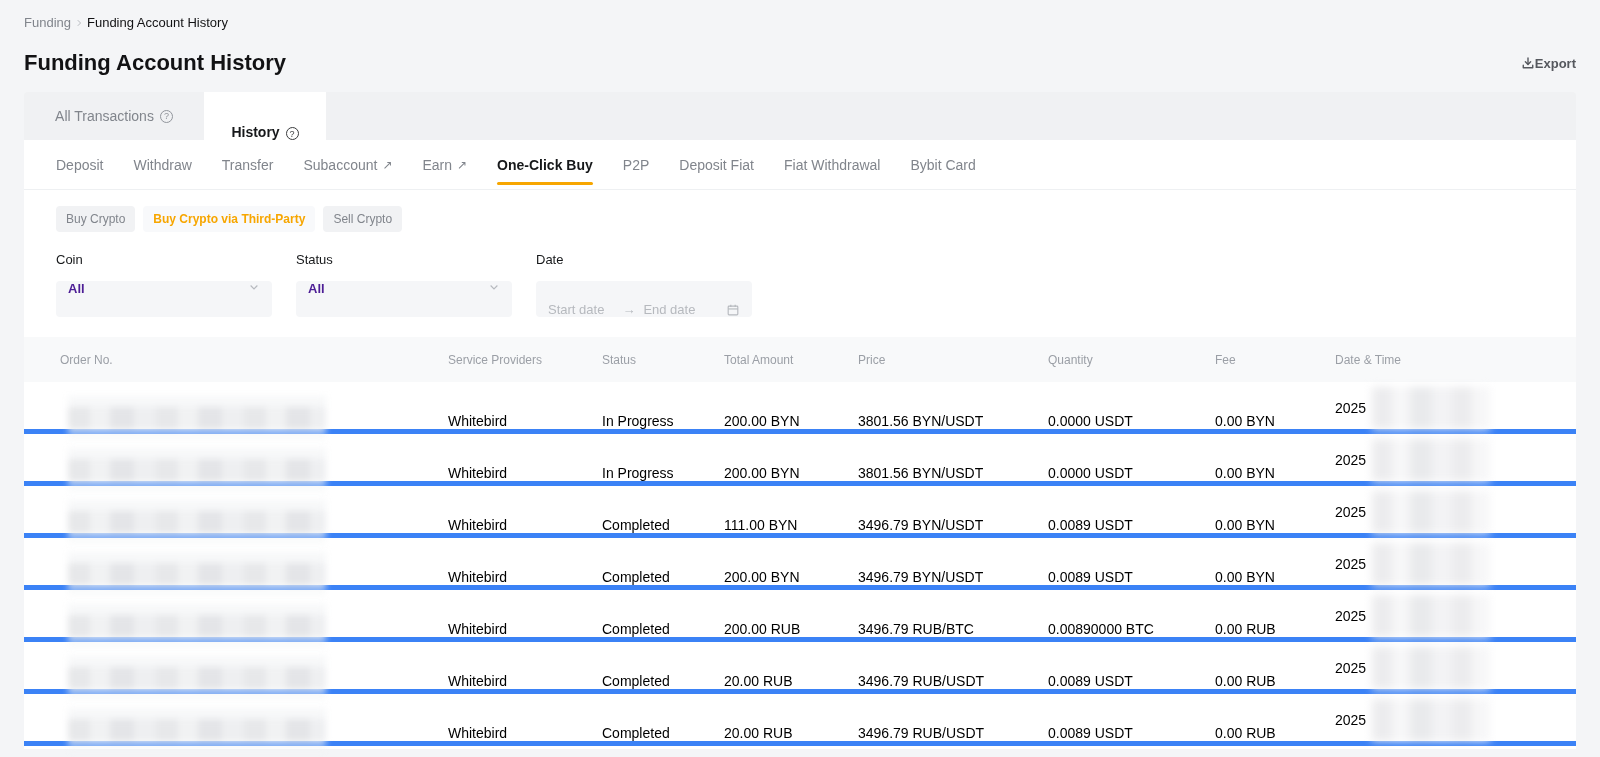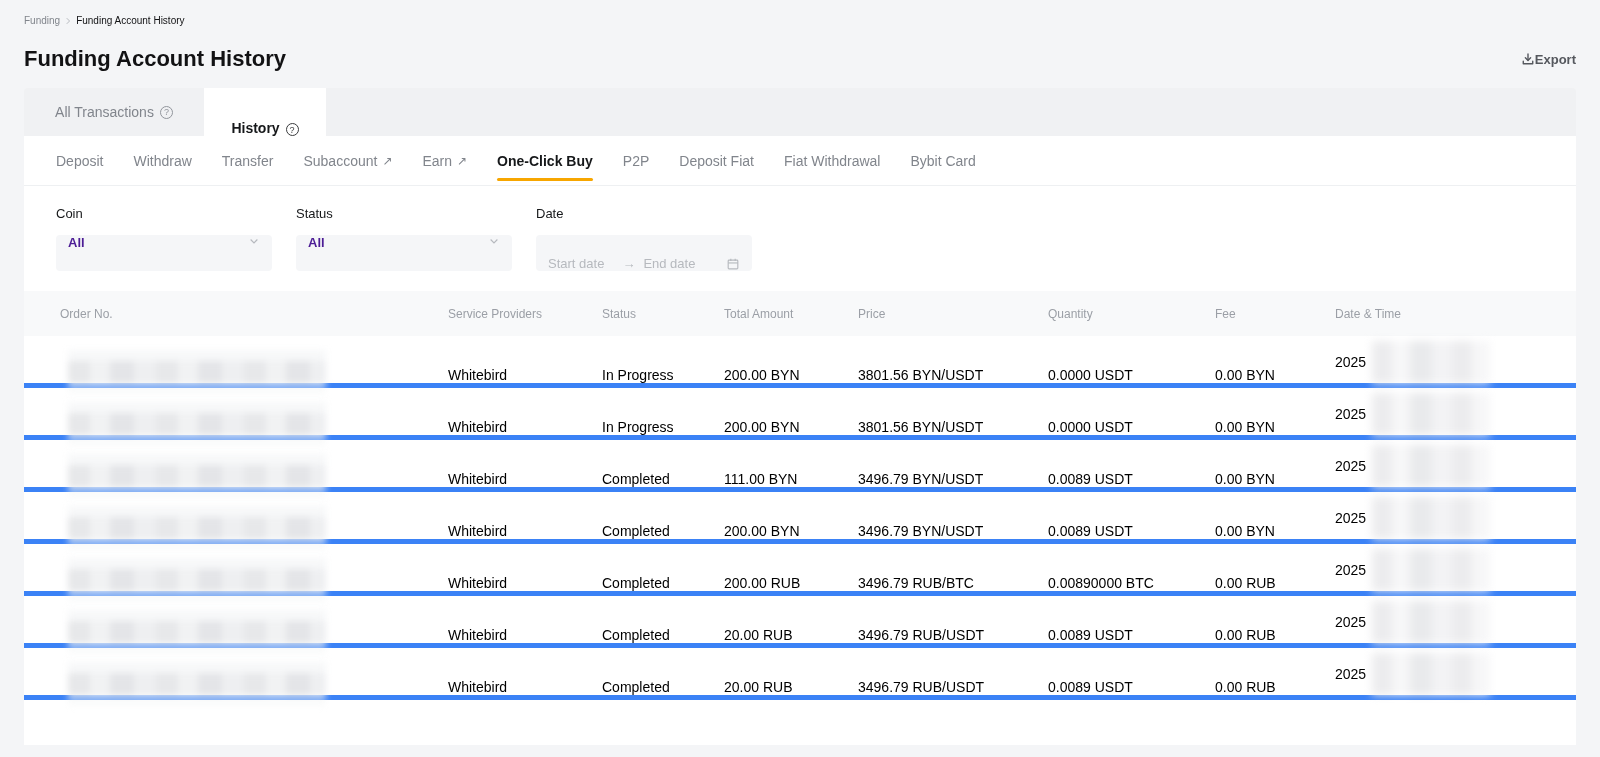--- a/index.html
+++ b/index.html
@@ -13,21 +13,21 @@
   html,body{margin:0;padding:0;}
   body{
     width:1600px;height:757px;overflow:hidden;
     background:var(--page-bg);
     font-family:"Liberation Sans", sans-serif;
     color:var(--dark);
   }
   .page{padding:0 24px;}
 
   
-  .breadcrumb{display:flex;align-items:center;gap:3px;padding-top:15px;font-size:10px;}
+  .breadcrumb{display:flex;align-items:center;gap:3px;padding-top:15px;font-size:13px;}
   .bc-link{color:var(--gray);cursor:pointer;}
   .bc-sep{display:flex;color:#b8bbc0;}
   .bc-current{color:var(--dark);font-weight:500;}
 
   
   .title-row{display:flex;justify-content:space-between;align-items:center;margin-top:20px;}
   h1{font-size:22px;margin:0;font-weight:700;}
   .export-btn{display:flex;align-items:center;font-size:13px;font-weight:700;color:#55585e;cursor:pointer;}
   .export-btn svg{display:block;}
 
@@ -171,20 +171,25 @@
           <span>Deposit Fiat</span>
         </div>
         <div class="subtab">
           <span>Fiat Withdrawal</span>
         </div>
         <div class="subtab">
           <span>Bybit Card</span>
         </div>
       </div>
 
+    <div class="pills">
+        <div class="pill">Buy Crypto</div>
+        <div class="pill active">Buy Crypto via Third-Party</div>
+        <div class="pill">Sell Crypto</div>
+      </div>
 
     <div class="filters">
       <div class="fgroup">
         <div class="flabel">Coin</div>
         <div class="select">
           <span>All</span>
           <span class="chev">
             <svg width="12" height="12" viewBox="0 0 16 16" fill="none" stroke="currentColor" stroke-width="1.5">
                 <path d="M3.5 6 8 10.5 12.5 6"></path>
               </svg>

